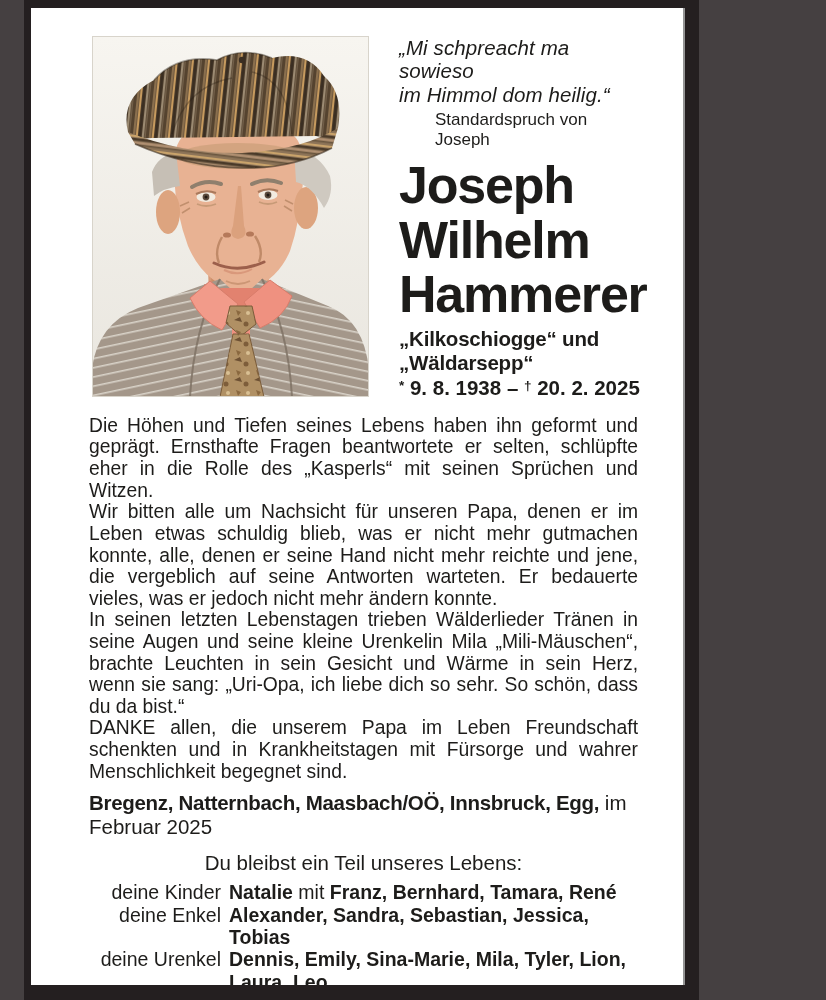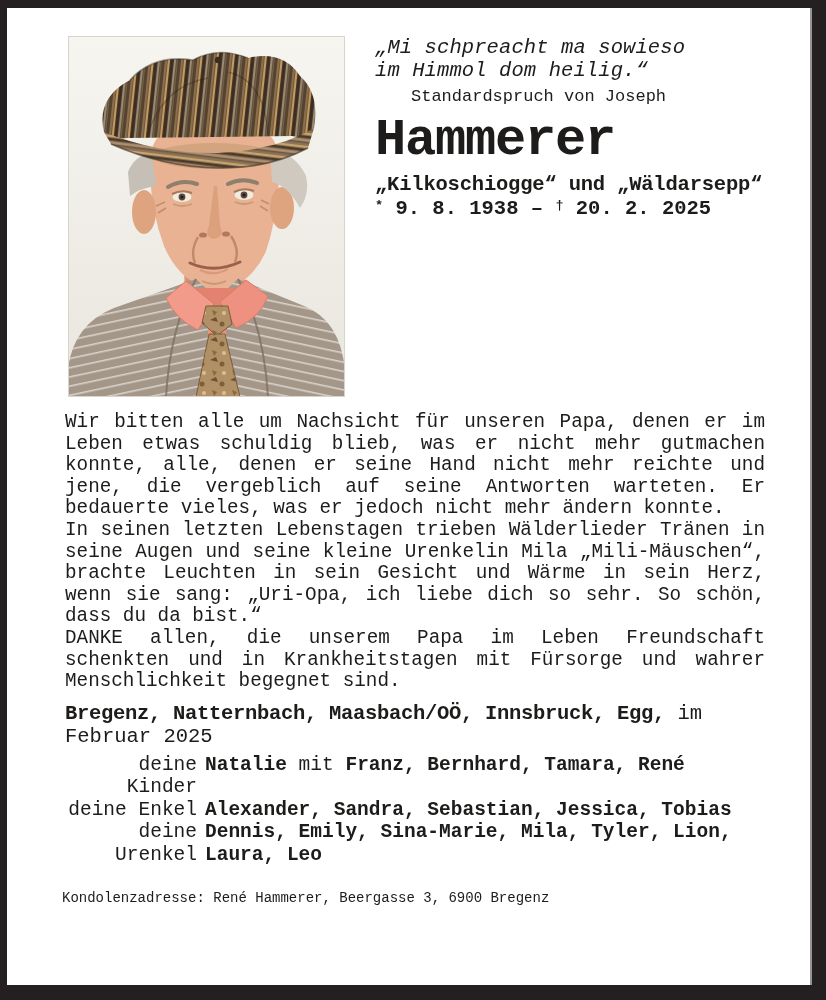--- a/index.html
+++ b/index.html
@@ -1,24 +1,25 @@
 <!DOCTYPE html>
 <html lang="de"><head>
 <meta charset="utf-8">
 <style>
   html,body{margin:0;padding:0;background:#454041;}
   .frame{
     box-sizing:border-box;
-    width:826px;height:1000px;
+    width:675px;height:1000px;
     background:#ffffff;
     border-style:solid;border-color:#241f20;
     border-width:8px 14px 15px 7px;
     position:relative;overflow:hidden;
-    font-family:Liberation Mono, monospace;
+    font-family:Liberation Sans, sans-serif;
     color:#1d1c1a;
+    margin-left:24px;
   }
   .right-gray-line{position:absolute;top:0;bottom:0;right:0;width:2px;background:#949494;}
   .content{padding:28px 47px 0 58px;}
   .top-section{display:flex;}
   .photo-wrap{width:277px;height:361px;margin-left:3px;flex-shrink:0;}
   .photo-wrap svg{display:block;}
   .right-col{margin-left:30px;width:390px;}
   .quote{font-style:italic;font-size:20.5px;line-height:1.14;white-space:pre-line;letter-spacing:.1px;}
   .quote-attr{font-size:17px;margin:4px 0 0 36px;}
   .intro{margin-top:30px;font-size:20.5px;line-height:1.1;text-align:justify;}
@@ -152,35 +153,38 @@
 
           <rect x="0.5" y="0.5" width="276" height="360" fill="none" stroke="#d8d4cb"></rect>
         </svg>
       </div>
 
       <div class="right-col">
         <div class="quote">„Mi schpreacht ma sowieso
 im Himmol dom heilig.“</div>
         <div class="quote-attr">Standardspruch von Joseph</div>
         <div class="deceased-name">
+          <div>Joseph Wilhelm</div>
           <div>Hammerer</div>
         </div>
         <div class="nicknames">„Kilkoschiogge“ und „Wäldarsepp“</div>
         <div class="dates"><span class="sign">*</span> <span>9. 8. 1938</span> <span>– </span><span class="sign">†</span> <span>20. 2. 2025</span></div>
       </div>
     </div>
 
     <div class="body-text" id="body-paragraphs">
+        <p>Die Höhen und Tiefen seines Lebens haben ihn geformt und geprägt. Ernsthafte Fragen beantwortete er selten, schlüpfte eher in die Rolle des „Kasperls“ mit seinen Sprüchen und Witzen.</p>
         <p>Wir bitten alle um Nachsicht für unseren Papa, denen er im Leben etwas schuldig blieb, was er nicht mehr gutmachen konnte, alle, denen er seine Hand nicht mehr reichte und jene, die vergeblich auf seine Antworten warteten. Er bedauerte vieles, was er jedoch nicht mehr ändern konnte.</p>
         <p>In seinen letzten Lebenstagen trieben Wälderlieder Tränen in seine Augen und seine kleine Urenkelin Mila „Mili-Mäuschen“, brachte Leuchten in sein Gesicht und Wärme in sein Herz, wenn sie sang: „Uri-Opa, ich liebe dich so sehr. So schön, dass du da bist.“</p>
         <p>DANKE allen, die unserem Papa im Leben Freundschaft schenkten und in Krankheitstagen mit Fürsorge und wahrer Menschlichkeit begegnet sind.</p>
       </div>
 
     <div class="cities"><span class="b">Bregenz, Natternbach, Maasbach/OÖ, Innsbruck, Egg,</span><span> im Februar 2025</span></div>
 
+    <div class="farewell">Du bleibst ein Teil unseres Lebens:</div>
 
     <div class="family" id="family-rows">
         <div class="family-row">
           <div class="family-label">deine Kinder</div>
           <div class="family-names"><span class="b">Natalie</span><span> mit </span><span class="b">Franz, Bernhard, Tamara, René</span></div>
         </div>
         <div class="family-row">
           <div class="family-label">deine Enkel</div>
           <div class="family-names"><span class="b">Alexander, Sandra, Sebastian, Jessica, Tobias</span></div>
         </div>

